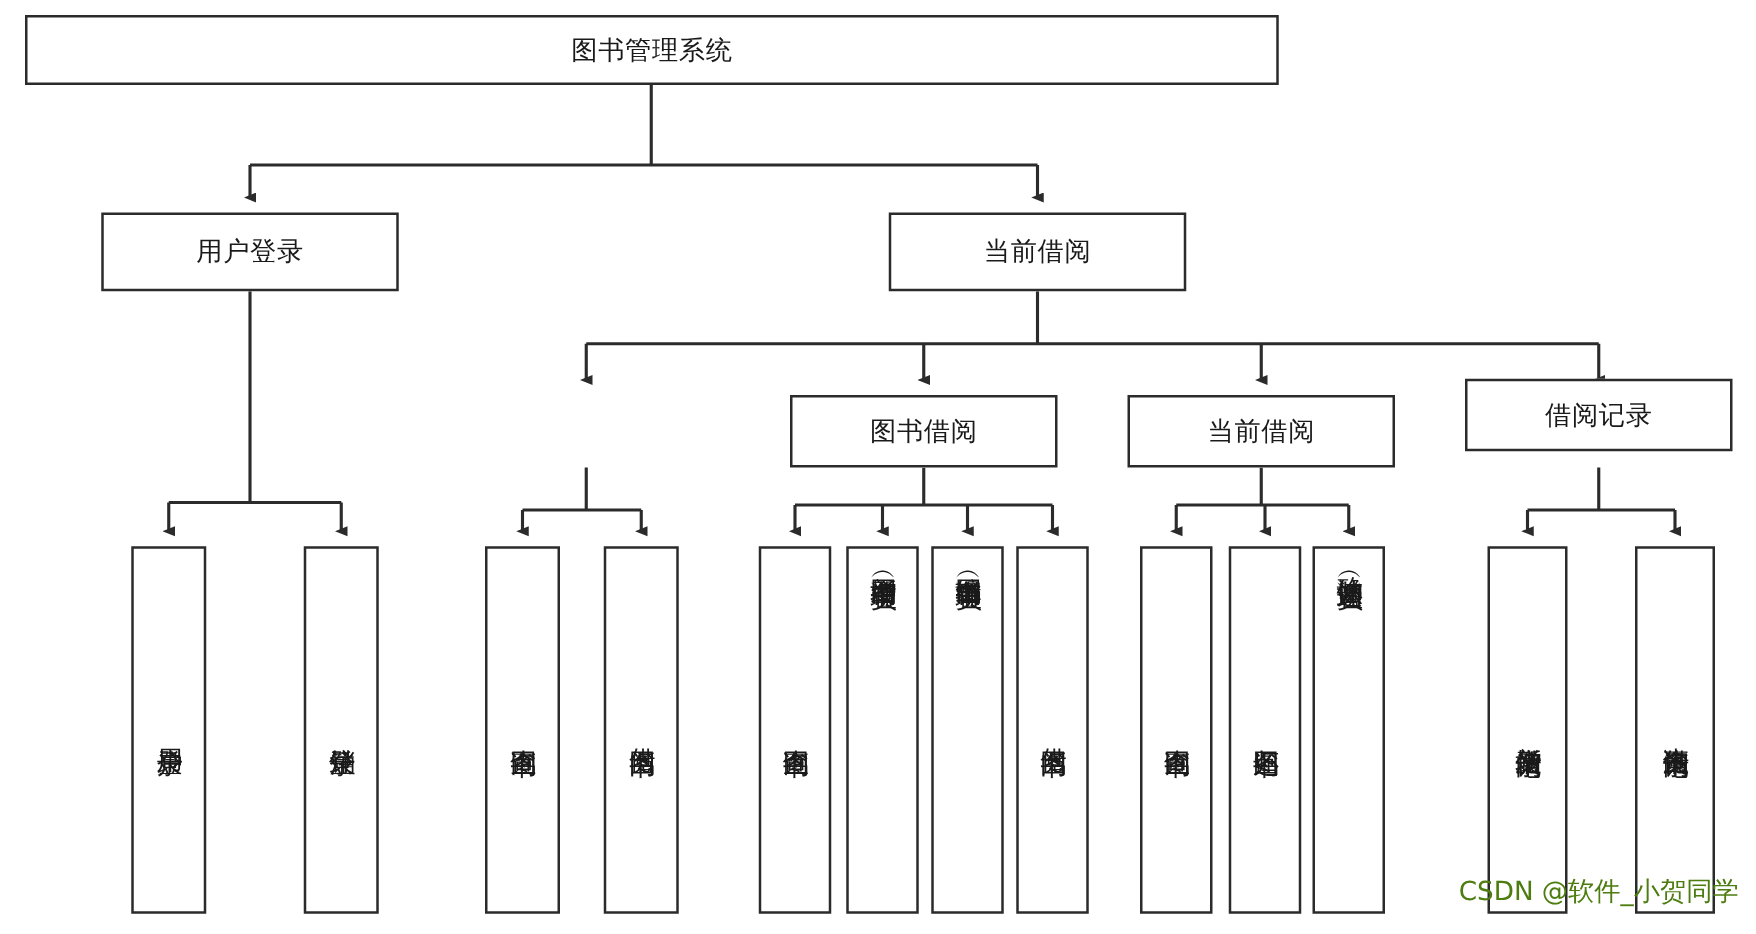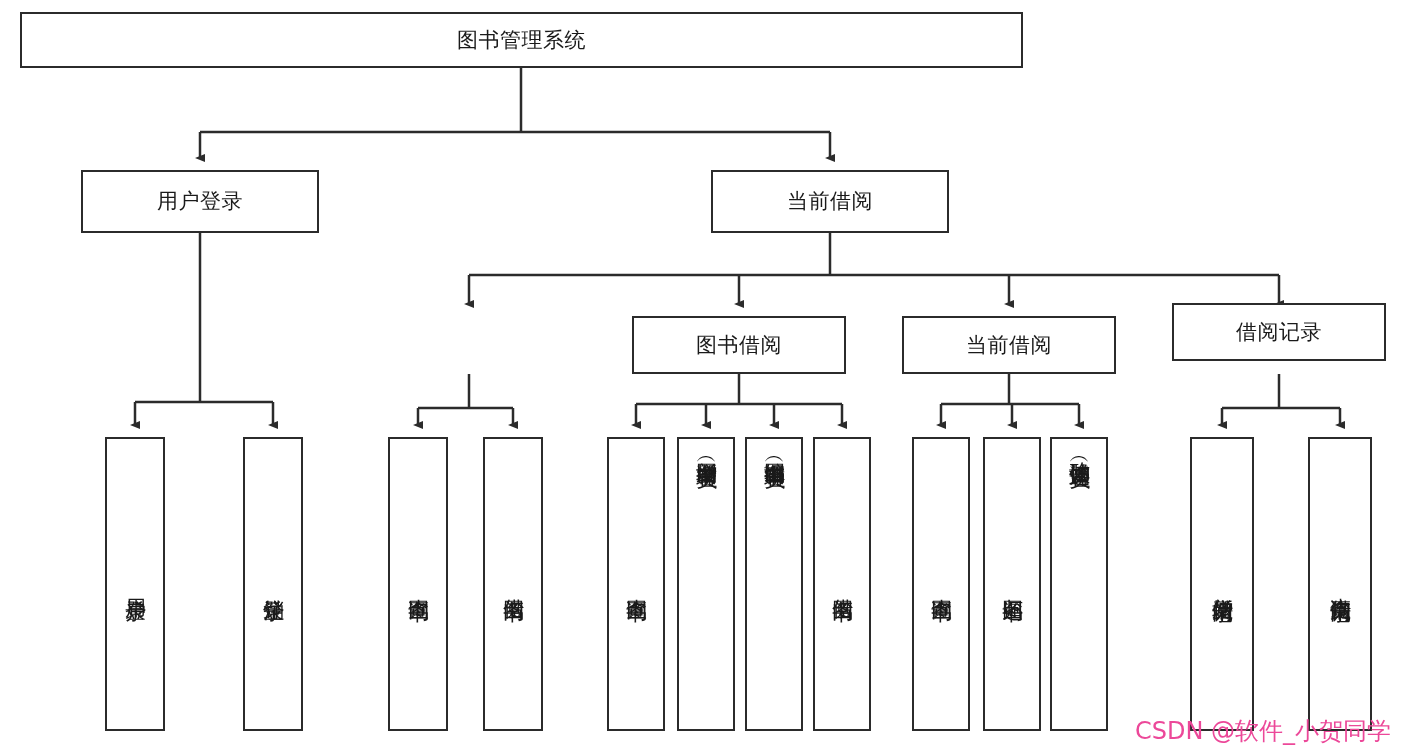--- a/index.html
+++ b/index.html
@@ -58,23 +58,23 @@
     left: 0;
     top: 0;
     width: 1405px;
     height: 747px;
     z-index: 1;
     pointer-events: none;
   }
   .watermark {
     position: absolute;
     right: 14px;
-    bottom: 0;
-    font-size: 24px;
-    color: #ec4899;
+    bottom: 20px;
+    font-size: 21px;
+    color: #4d7c0f;
     z-index: 5;
     white-space: nowrap;
     font-family: "DejaVu Sans", "Liberation Sans", sans-serif;
   }
 </style>
 </head>
 <body>
 
 <div id="canvas">
 

